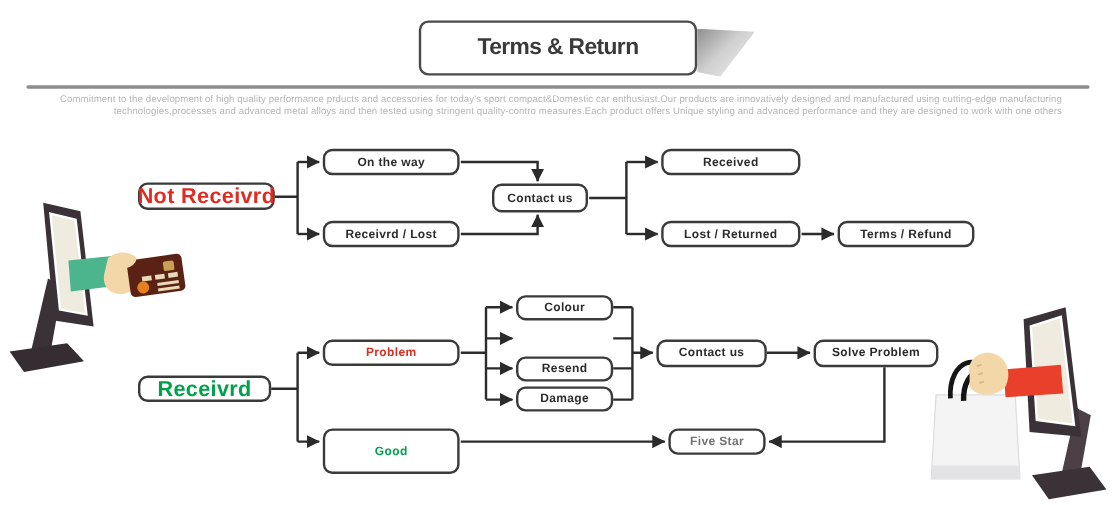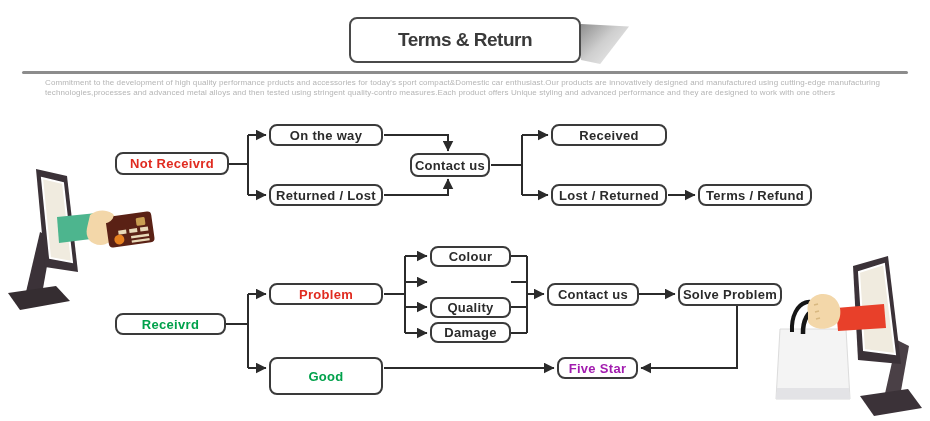--- a/index.html
+++ b/index.html
@@ -14,32 +14,32 @@
     display:flex;align-items:center;justify-content:center;
     font-size:19px;font-weight:bold;color:#3a3a3a;letter-spacing:-.5px;z-index:3;
   }
   .title-fold{
     position:absolute;left:581px;top:24px;width:48px;height:40px;z-index:2;
     background:linear-gradient(135deg,#8f8f8f 0%,#cfcfcf 45%,#f4f4f4 100%);
     clip-path:polygon(0 0,100% 6%,40% 100%,0 90%);
   }
   .divider{position:absolute;left:22px;top:71px;width:886px;height:3px;background:#8c8c8c;border-radius:2px;}
   
-  .desc{position:absolute;left:45px;right:45px;top:78px;text-align:left;
+  .desc{position:absolute;left:45px;right:45px;top:78px;text-align:right;
     font-size:8px;line-height:10px;color:#b5b5b5;letter-spacing:.1px;}
   
   .node{
     position:absolute;box-sizing:border-box;background:#fff;border:2px solid #3a3a3a;border-radius:8px;
     display:flex;align-items:center;justify-content:center;white-space:nowrap;
-    font-weight:bold;font-size:13px;color:#2b2b2b;letter-spacing:.3px;z-index:4;
+    font-weight:bold;font-size:10px;color:#2b2b2b;letter-spacing:.3px;z-index:4;
   }
   .node.red{color:#e02b20}
   .node.green{color:#00a14b}
-  .node.blue{color:#a21caf}
-  .node.start{font-size:13px}
+  .node.blue{color:#737373}
+  .node.start{font-size:18px}
   svg.layer{position:absolute;left:0;top:0;z-index:1;}
 </style>
 </head>
 <body>
 
 <div id="stage">
 
   <div class="title-fold"></div>
   <div class="title-box">
     <span>Terms &amp; Return</span>
@@ -121,29 +121,29 @@
         <path d="M803,334 C802,305 828,300 830,326" stroke="#161616" stroke-width="4.5" fill="none"></path>
       </g>
       <polygon points="836,308 884,304 886,328 838,331" fill="#e8402a"></polygon>
       <path d="M808,312 C805,299 818,291 829,295 C840,299 843,312 838,322 C831,331 813,331 808,322 Z" fill="#f3d7a9"></path>
       <path d="M814,305 l4,-1 M815,312 l4,-1 M816,319 l4,-1" stroke="#d8b880" stroke-width="1.5"></path>
     </g>
   </svg>
 
   <div class="node start red" style="left:115px;top:152px;width:114px;height:23px">Not Receivrd</div>
   <div class="node" style="left:269px;top:124px;width:114px;height:22px">On the way</div>
-  <div class="node" style="left:269px;top:184px;width:114px;height:22px">Returned / Lost</div>
+  <div class="node" style="left:269px;top:184px;width:114px;height:22px">Receivrd / Lost</div>
   <div class="node" style="left:410px;top:153px;width:80px;height:24px">Contact us</div>
   <div class="node" style="left:551px;top:124px;width:116px;height:22px">Received</div>
   <div class="node" style="left:551px;top:184px;width:116px;height:22px">Lost / Returned</div>
   <div class="node" style="left:698px;top:184px;width:114px;height:22px">Terms / Refund</div>
 
   <div class="node start green" style="left:115px;top:313px;width:111px;height:22px">Receivrd</div>
   <div class="node red" style="left:269px;top:283px;width:114px;height:22px">Problem</div>
   <div class="node green" style="left:269px;top:357px;width:114px;height:38px">Good</div>
   <div class="node" style="left:430px;top:246px;width:81px;height:21px">Colour</div>
-  <div class="node" style="left:430px;top:297px;width:81px;height:21px">Quality</div>
+  <div class="node" style="left:430px;top:297px;width:81px;height:21px">Resend</div>
   <div class="node" style="left:430px;top:322px;width:81px;height:21px">Damage</div>
   <div class="node" style="left:547px;top:283px;width:92px;height:23px">Contact us</div>
   <div class="node" style="left:678px;top:283px;width:104px;height:23px">Solve Problem</div>
   <div class="node blue" style="left:557px;top:357px;width:81px;height:22px">Five Star</div>
 
 </div>
 
 </body></html>

